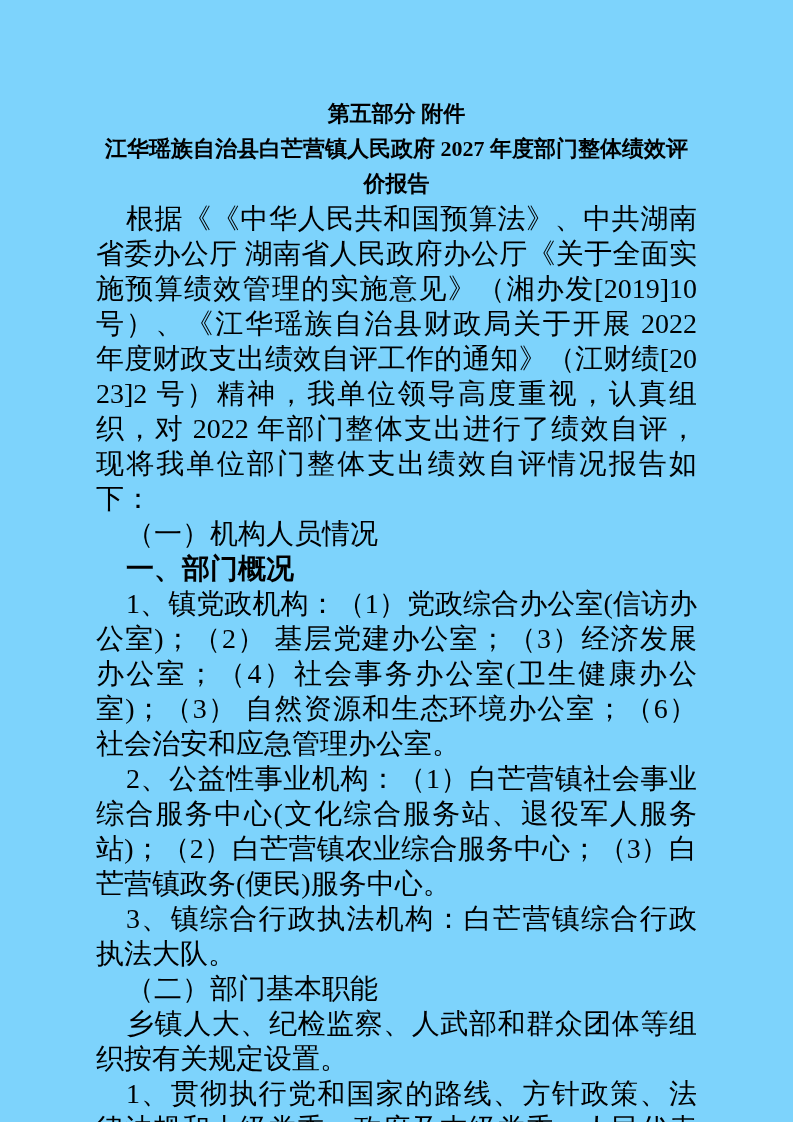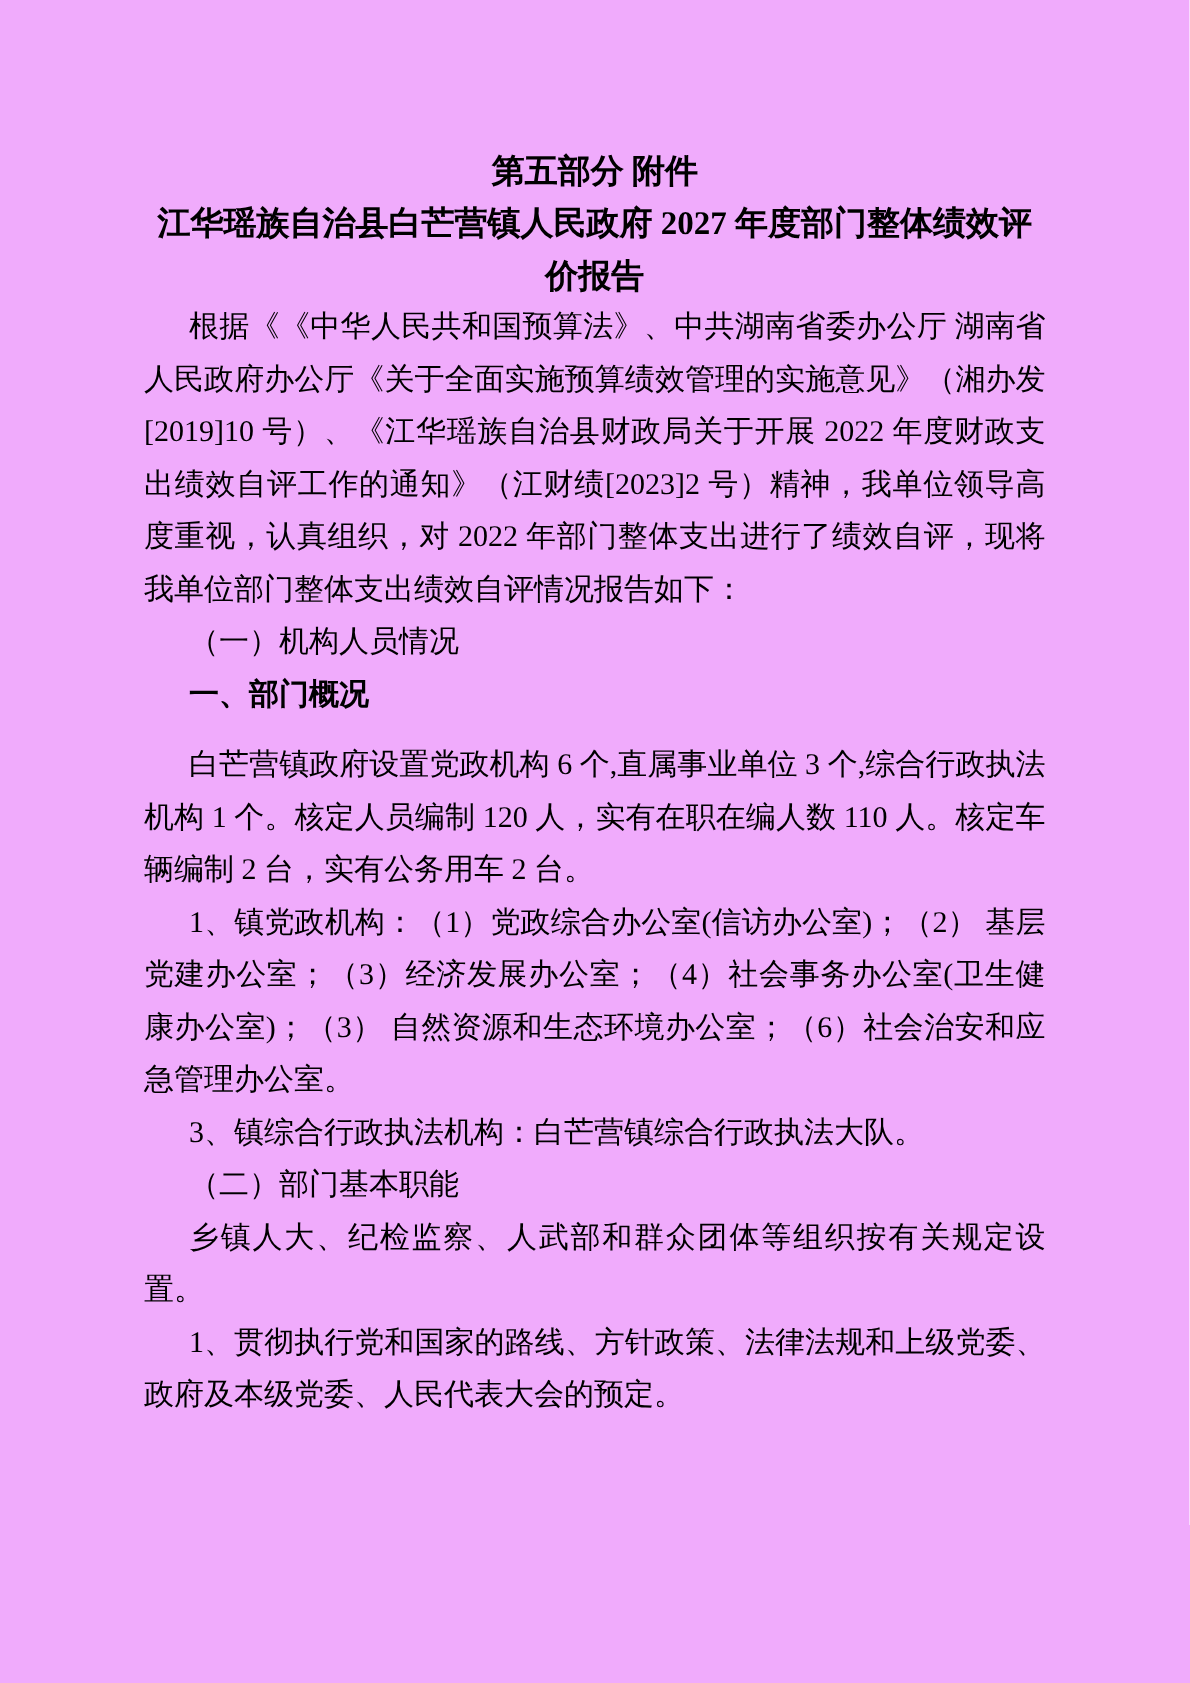--- a/index.html
+++ b/index.html
@@ -6,35 +6,35 @@
     margin: 0;
     padding: 0;
     background: #ffffff;
   }
   .page {
     position: relative;
     width: 793px;
     height: 1122px;
     box-sizing: border-box;
     padding: 96px 96px 40px 96px;
-    background: #f0abfc;
+    background: #7dd3fc;
     color: #000000;
     font-family: "Liberation Serif", "DejaVu Serif", serif;
     overflow: hidden;
   }
   .doc-title {
     margin: 0;
     font-size: 22px;
     line-height: 35px;
     font-weight: bold;
     text-align: center;
   }
   .body-para {
     margin: 0;
-    font-size: 20px;
+    font-size: 28px;
     line-height: 35px;
     text-align: justify;
     text-indent: 30px;
     word-break: break-all;
   }
   .bold {
     font-weight: bold;
   }
   .spaced-before {
     margin-top: 12px;
@@ -48,24 +48,24 @@
   <h1 class="doc-title">第五部分 附件</h1>
 
   <h2 class="doc-title">江华瑶族自治县白芒营镇人民政府 2027 年度部门整体绩效评价报告</h2>
 
   <p class="body-para">根据《《中华人民共和国预算法》、中共湖南省委办公厅 湖南省人民政府办公厅《关于全面实施预算绩效管理的实施意见》（湘办发[2019]10 号）、《江华瑶族自治县财政局关于开展 2022 年度财政支出绩效自评工作的通知》（江财绩[2023]2 号）精神，我单位领导高度重视，认真组织，对 2022 年部门整体支出进行了绩效自评，现将我单位部门整体支出绩效自评情况报告如下：</p>
 
   <p class="body-para">（一）机构人员情况</p>
 
   <p class="body-para bold">一、部门概况</p>
 
-  <p class="body-para spaced-before">白芒营镇政府设置党政机构 6 个,直属事业单位 3 个,综合行政执法机构 1 个。核定人员编制 120 人，实有在职在编人数 110 人。核定车辆编制 2 台，实有公务用车 2 台。</p>
 
   <p class="body-para">1、镇党政机构：（1）党政综合办公室(信访办公室)；（2） 基层党建办公室；（3）经济发展办公室；（4）社会事务办公室(卫生健康办公室)；（3） 自然资源和生态环境办公室；（6）社会治安和应急管理办公室。</p>
 
+  <p class="body-para">2、公益性事业机构：（1）白芒营镇社会事业综合服务中心(文化综合服务站、退役军人服务站)；（2）白芒营镇农业综合服务中心；（3）白芒营镇政务(便民)服务中心。</p>
 
   <p class="body-para">3、镇综合行政执法机构：白芒营镇综合行政执法大队。</p>
 
   <p class="body-para">（二）部门基本职能</p>
 
   <p class="body-para">乡镇人大、纪检监察、人武部和群众团体等组织按有关规定设置。</p>
 
   <p class="body-para">1、贯彻执行党和国家的路线、方针政策、法律法规和上级党委、政府及本级党委、人民代表大会的预定。</p>
 
 </div>

